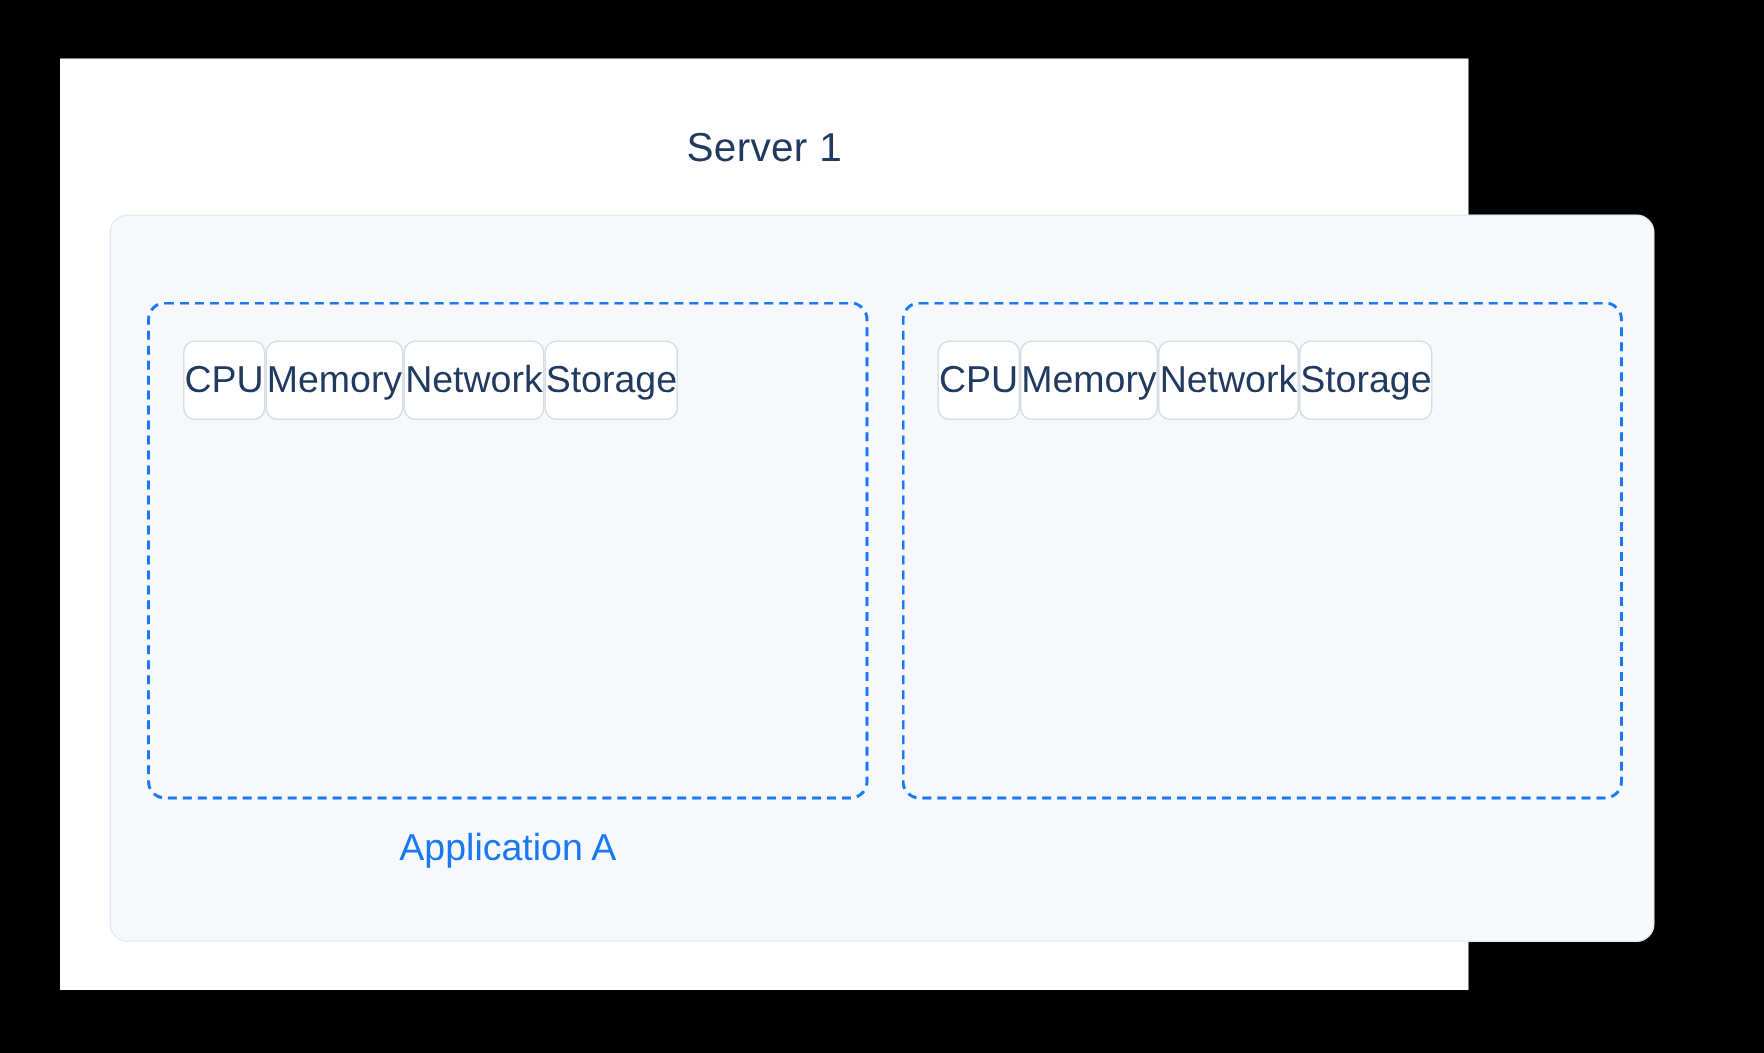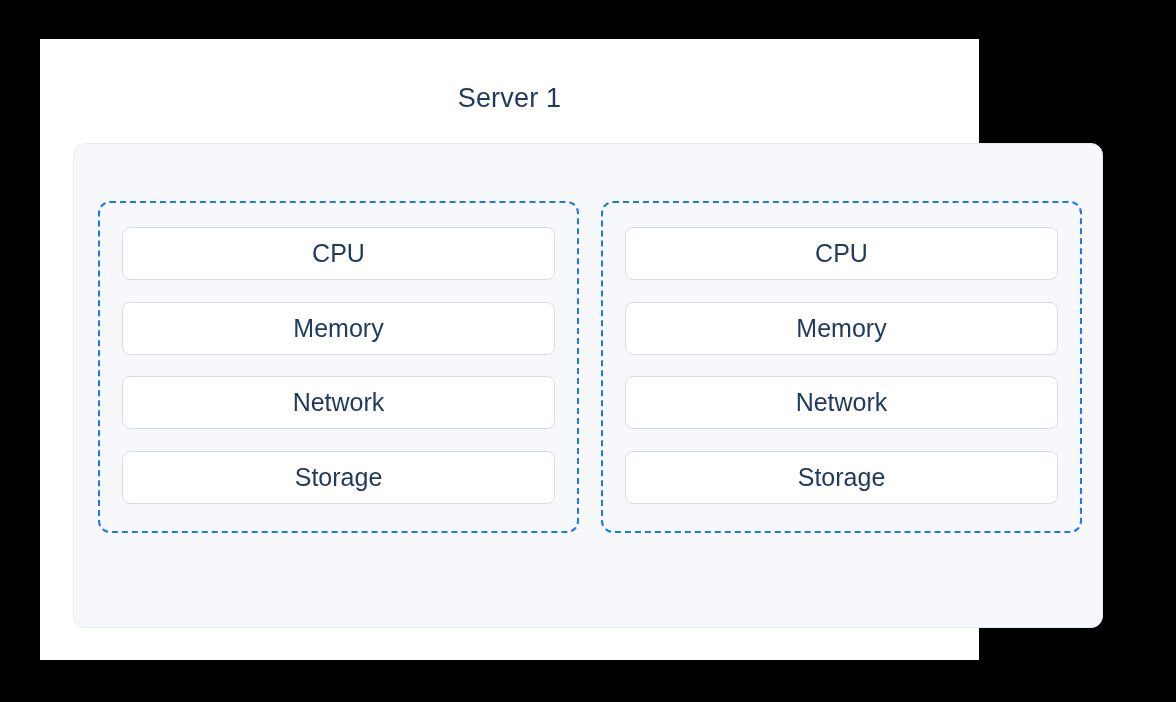--- a/index.html
+++ b/index.html
@@ -52,22 +52,21 @@
   .app-zone.left  { left: 24px; }
   .app-zone.right { left: 527px; }
   .dashed-box {
     box-sizing: border-box;
     width: 100%;
     height: 332px;
     border: 2px dashed #1a78f2;
     border-radius: 12px;
     padding: 24px 22px 27px 22px;
     display: flex;
-    flex-direction: column;
-    justify-content: space-between;
+    flex-direction: row;
   }
   .resource-box {
     box-sizing: border-box;
     height: 53px;
     background: #ffffff;
     border: 1px solid #d9dde4;
     border-radius: 8px;
     display: flex;
     align-items: center;
     justify-content: center;
@@ -89,20 +88,21 @@
 
   <div class="panel">
 
     <div class="app-zone left">
       <div class="dashed-box">
         <div class="resource-box">CPU</div>
         <div class="resource-box">Memory</div>
         <div class="resource-box">Network</div>
         <div class="resource-box">Storage</div>
       </div>
+      <div class="app-label">Application A</div>
     </div>
 
     <div class="app-zone right">
       <div class="dashed-box">
         <div class="resource-box">CPU</div>
         <div class="resource-box">Memory</div>
         <div class="resource-box">Network</div>
         <div class="resource-box">Storage</div>
       </div>
     </div>

